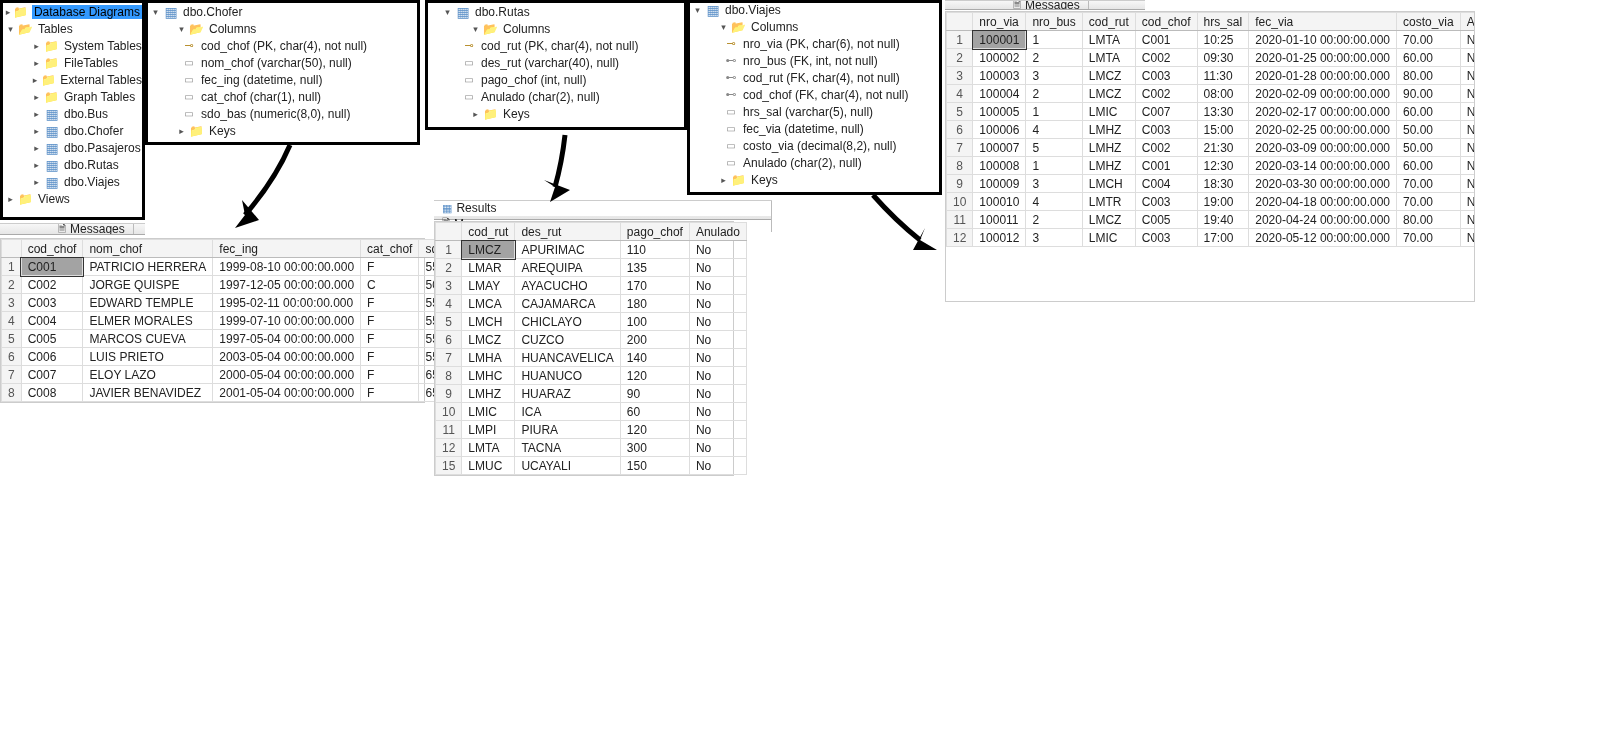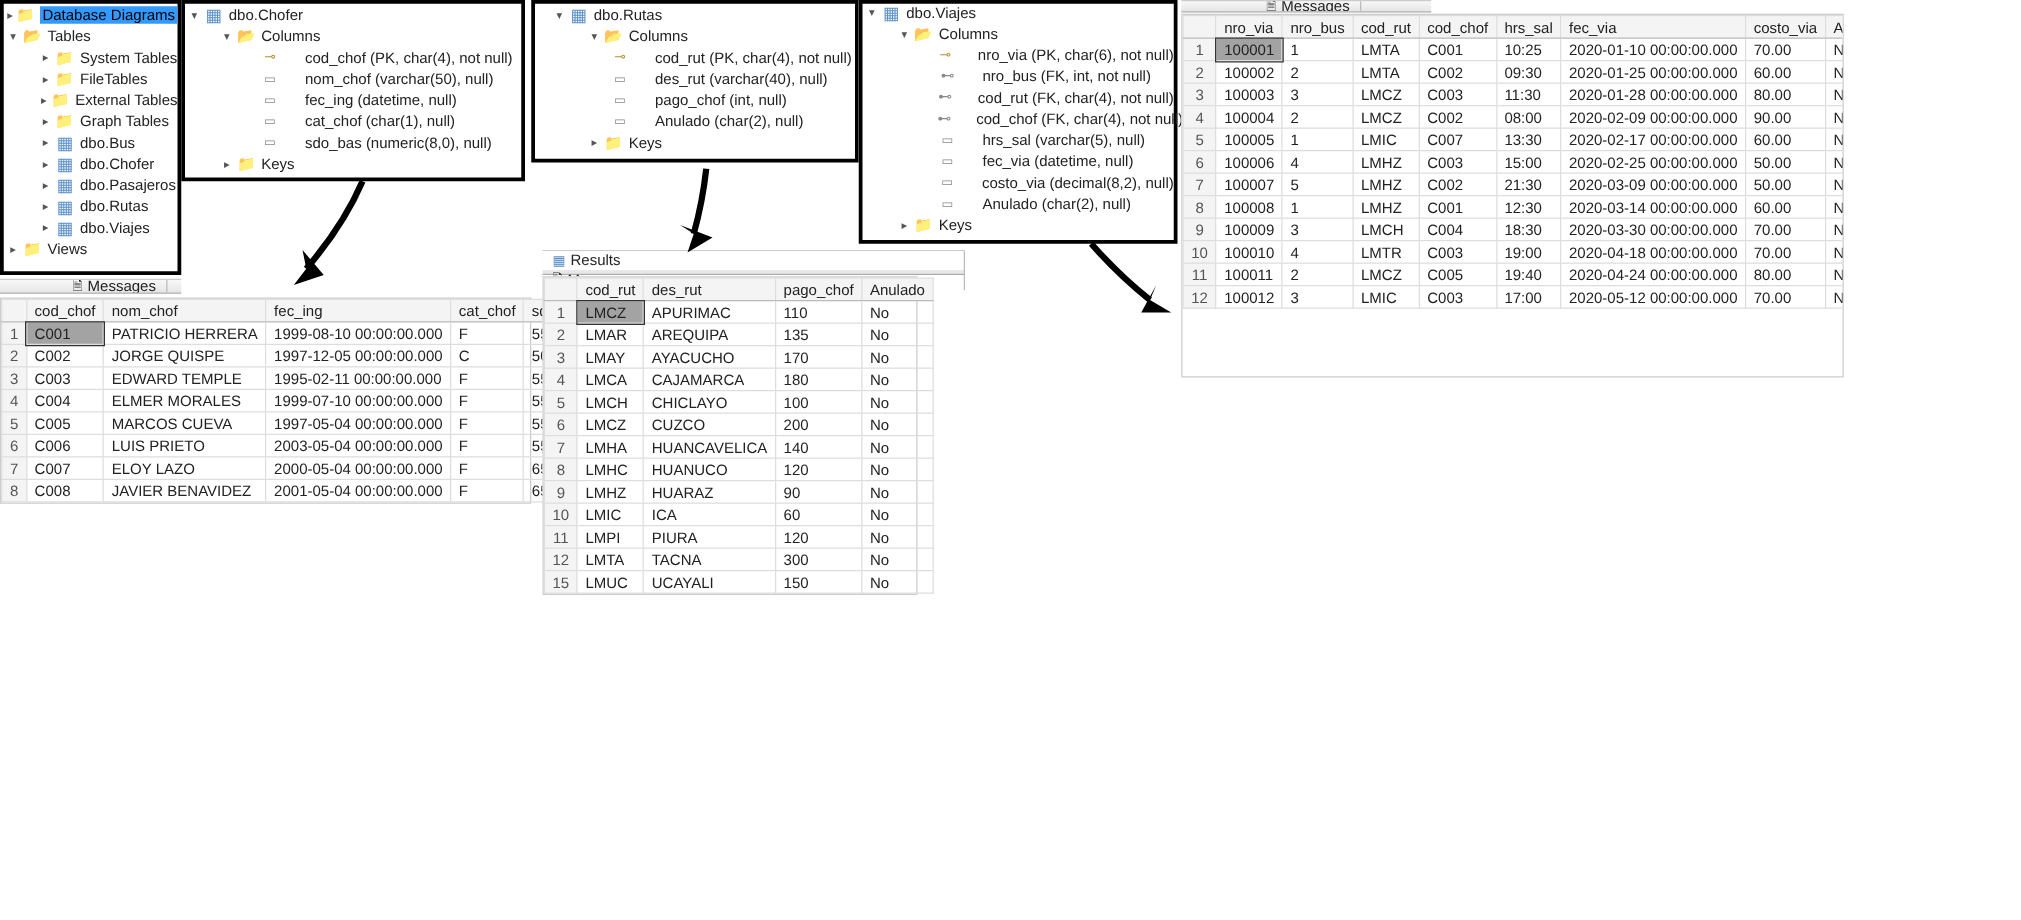--- a/index.html
+++ b/index.html
@@ -3,21 +3,21 @@
 <meta charset="utf-8">
 <style>
   * { box-sizing: border-box; font-family: "Segoe UI", Tahoma, sans-serif; font-size: 12px; color: #222; }
   body { margin: 0; padding: 0; background: #fff; width: 1617px; height: 736px; position: relative; overflow: hidden; }
   .panel { position: absolute; border: 3px solid #000; background: #fff; }
   .tree-row { display: flex; align-items: center; height: 17px; padding-left: 2px; white-space: nowrap; }
   .exp { width: 11px; height: 11px; margin-right: 2px; display: inline-flex; align-items: center; justify-content: center; font-size: 9px; color: #555; cursor: pointer; }
   .ind-1 { padding-left: 14px; }
   .ind-2 { padding-left: 28px; }
   .ind-3 { padding-left: 42px; }
-  .ind-5 { padding-left: 60px; gap: 16px; }
+  .ind-5 { padding-left: 33px; }
   .ico { width: 16px; height: 14px; margin-right: 4px; display: inline-flex; align-items: center; justify-content: center; }
   .folder::before { content: "📁"; font-size: 12px; filter: sepia(1) saturate(3) hue-rotate(-20deg); }
   .folder-open::before { content: "📂"; font-size: 12px; filter: sepia(1) saturate(3) hue-rotate(-20deg); }
   .tbl-ico::before { content: "▦"; color: #5a8fc7; font-size: 14px; }
   .col-ico::before { content: "▭"; color: #888; font-size: 10px; }
   .key-ico::before { content: "⊸"; color: #b89030; font-size: 11px; }
   .fk-ico::before  { content: "⊷"; color: #888; font-size: 11px; }
   .highlight { background: #3399ff; color: #000000; padding: 0 2px; text-align: right; }
 
   

